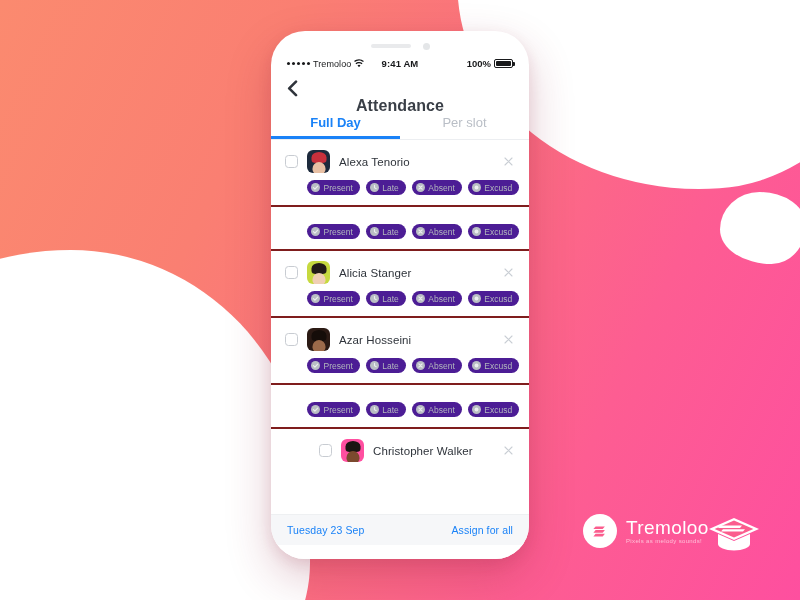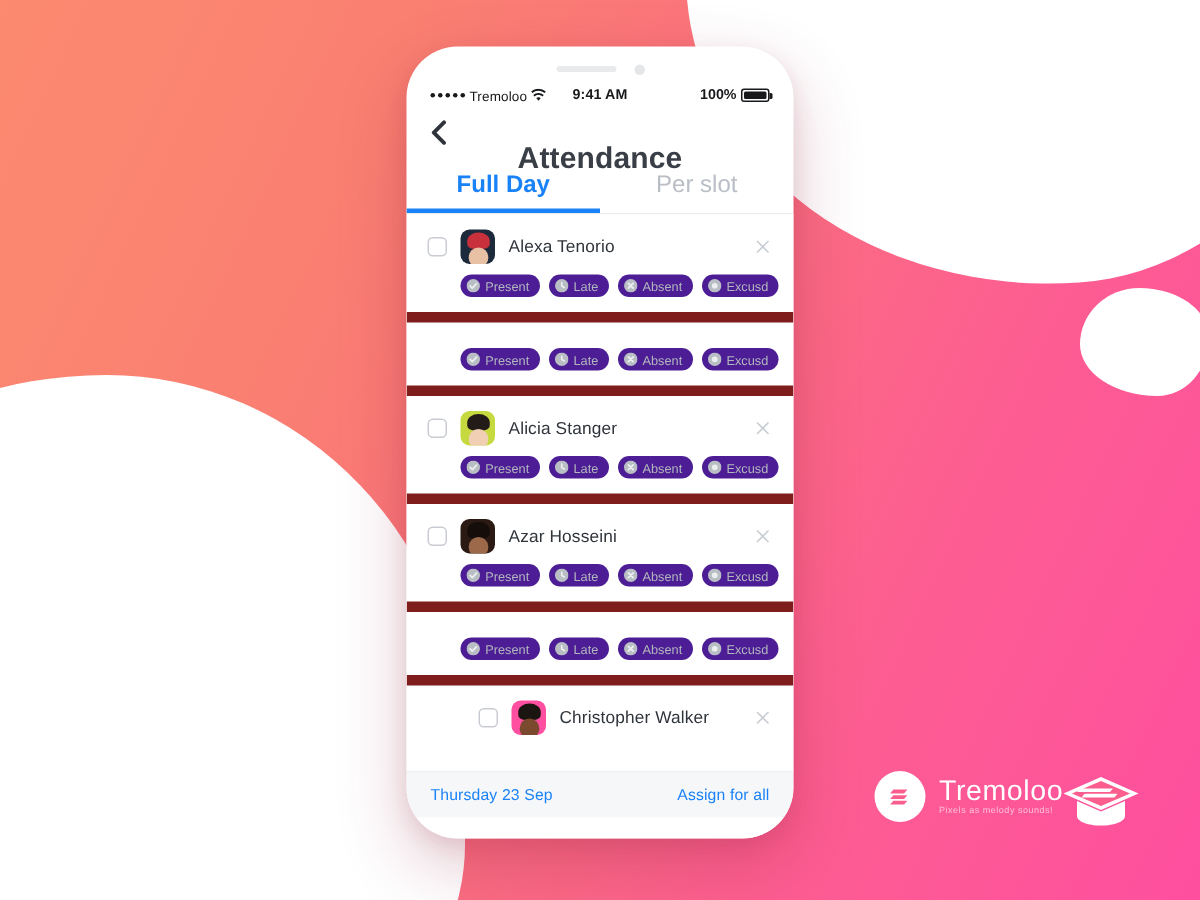--- a/index.html
+++ b/index.html
@@ -100,44 +100,44 @@
     padding: 6px 16px 10px 16px;
     flex: 0 0 auto;
   }
   .back-btn {
     width: 20px; height: 22px;
     display: flex; align-items: center; justify-content: flex-start;
     cursor: pointer;
   }
   .nav-title {
     position: absolute; left: 0; right: 0; text-align: center;
-    font-size: 20px; font-weight: bold; color: #3a3f47; letter-spacing: .1px; margin-top: 36px;
+    font-size: 16px; font-weight: bold; color: #3a3f47; letter-spacing: .1px; margin-top: 36px;
   }
 
   
   .tabs { display: flex; flex: 0 0 auto; position: relative; }
   .tab {
     flex: 1; text-align: center;
-    font-size: 16px; font-weight: bold;
+    font-size: 13px; font-weight: bold;
     padding: 6px 0 9px 0;
     cursor: pointer;
   }
   .tab.active { color: #1a82f7; }
   .tab.inactive { color: #b9bec6; font-weight: normal; text-align: center; }
   .tab-underline {
     position: absolute; bottom: 0; left: 0;
     width: 50%; height: 2.6px; background: #1a82f7;
   }
   .tabs-divider {
     height: 1px; background: #eceef1; flex: 0 0 auto;
   }
 
   
   .list { flex: 1 1 auto; overflow: hidden; background: #fff; }
-  .row { border-bottom: 7px solid #7f1d1d; padding: 10px 14px 0 14px; }
+  .row { border-bottom: 2px solid #7f1d1d; padding: 10px 14px 0 14px; }
   .row:last-child { border-bottom: none; margin-left: 34px; }
   .row-head { display: flex; align-items: center; gap: 9px; }
   .chk {
     width: 13px; height: 13px; flex: 0 0 auto;
     border: 1.4px solid #c8ccd2; border-radius: 3.5px; background: #fff;
     cursor: pointer;
   }
   .avatar {
     width: 23px; height: 23px; flex: 0 0 auto;
     border-radius: 6px; overflow: hidden;
@@ -483,21 +483,21 @@
             <div class="close-x">
               <svg width="9" height="9" viewBox="0 0 9 9">
                 <path d="M1 1 8 8M8 1 1 8" stroke="#c9ced4" stroke-width="1.1" stroke-linecap="round" fill="none"></path>
               </svg>
             </div>
           </div>
         </div>
       </div>
 
     <div class="footer">
-      <span>Thursday 23 Sep</span>
+      <span>Tuesday 23 Sep</span>
       <span>Assign for all</span>
     </div>
     <div class="phone-bottom"></div>
   </div>
 
   <div id="brand">
     <div class="brand-mark">
       <svg width="17" height="17" viewBox="0 0 17 17">
         <path d="M3.6 3.4h9.3l-2.2 2.6H1.4z" fill="#fb5d8e"></path>
         <path d="M3.6 7.1h9.3l-2.2 2.6H1.4z" fill="#fb5d8e"></path>

